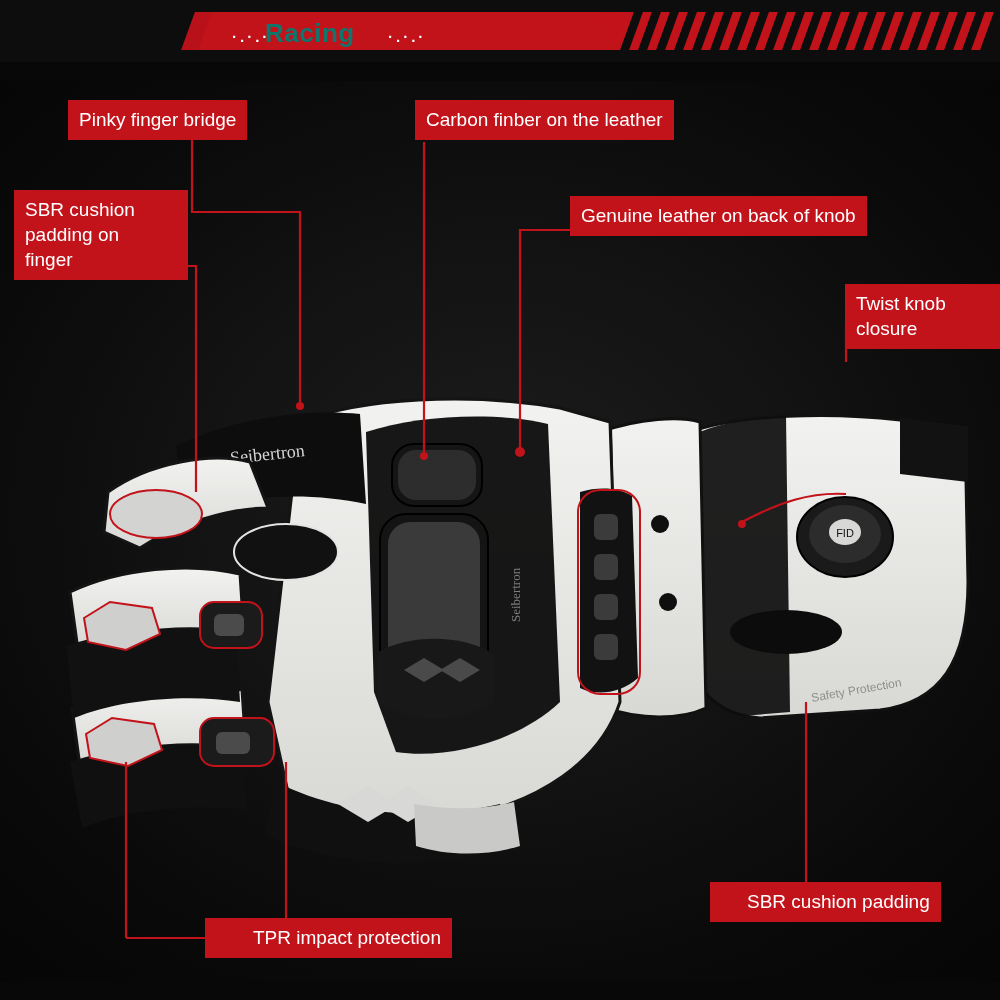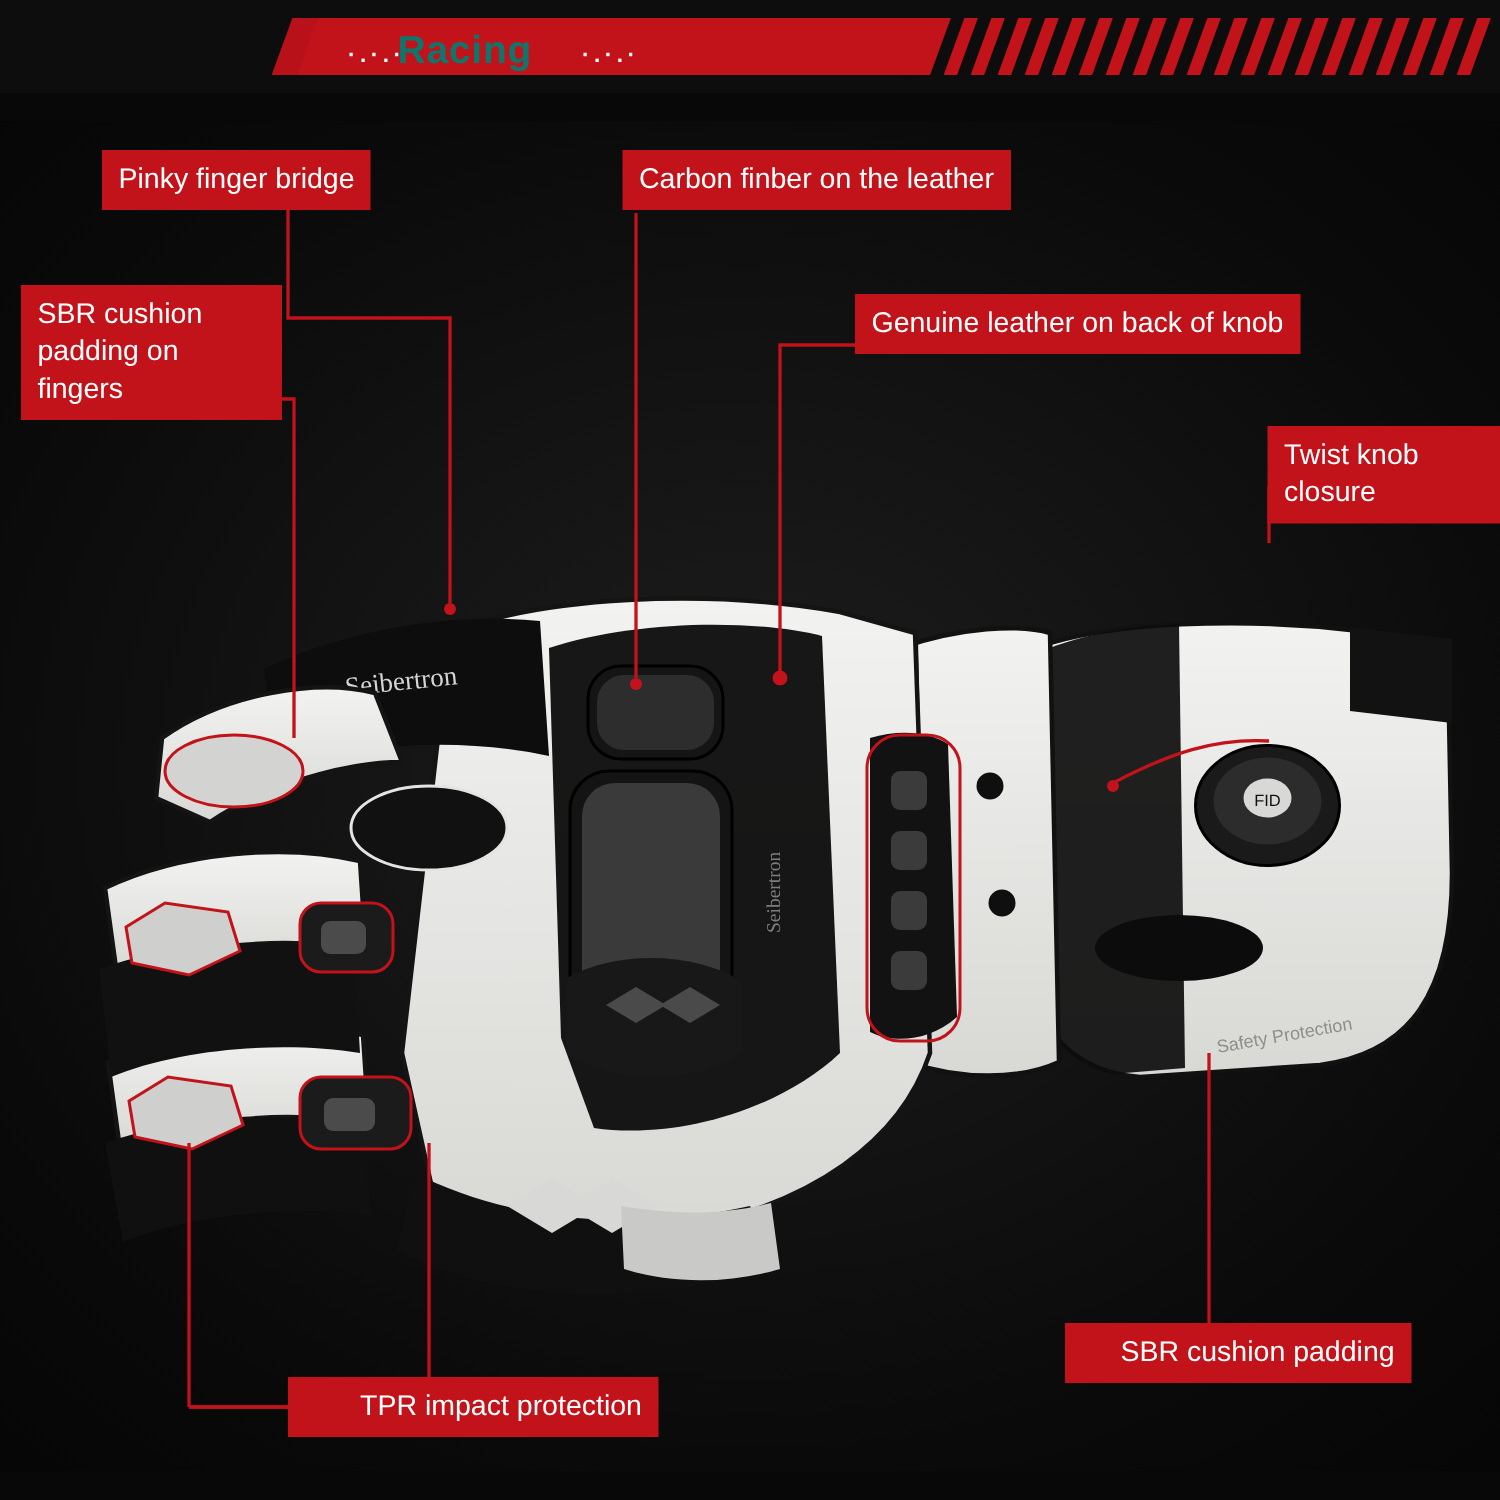--- a/index.html
+++ b/index.html
@@ -194,24 +194,24 @@
         <path d="M126 876 L324 876 L324 876"></path>
       </g>
     </svg>
 
     <div class="label" style="left:68px;top:38px;">Pinky finger bridge</div>
 
     <div class="label" style="left:415px;top:38px;">Carbon finber on the leather</div>
 
     <div class="label" style="left:14px;top:128px;width:152px;">SBR cushion
 padding on
-fingers</div>
+finger</div>
 
     <div class="label" style="left:570px;top:134px;">Genuine leather on back of knob</div>
 
     <div class="label" style="left:845px;top:222px;width:138px;">Twist knob
 closure</div>
 
     <div class="label" style="left:710px;top:820px;padding-left:37px;">SBR cushion padding</div>
 
-    <div class="label" style="left:192px;top:856px;padding-left:48px;">TPR impact protection</div>
+    <div class="label" style="left:205px;top:856px;padding-left:48px;">TPR impact protection</div>
   </div>
 </div>
 
 </body></html>

